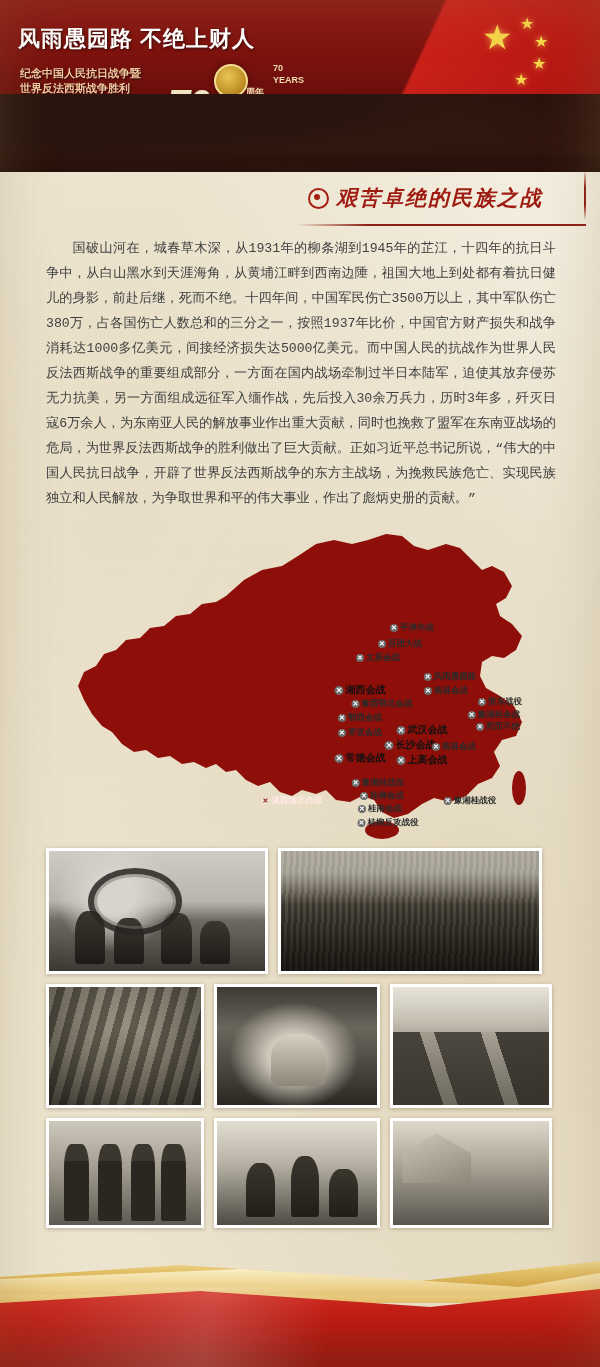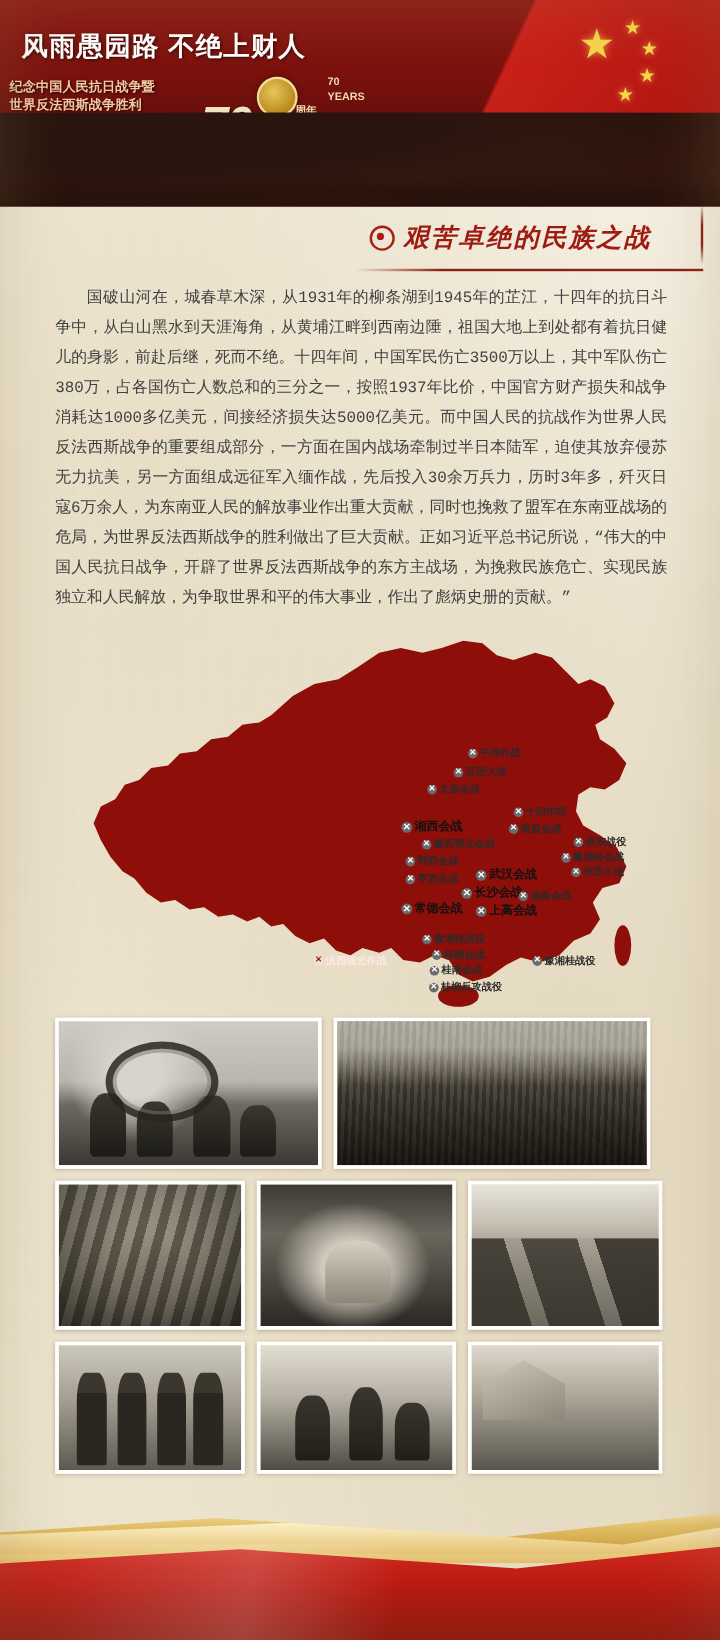--- a/index.html
+++ b/index.html
@@ -92,21 +92,21 @@
     left: 18px; top: 24px;
     color: #ffffff;
     font-size: 22px;
     font-weight: bold;
     letter-spacing: 1px;
     text-shadow: 1px 1px 3px rgba(0,0,0,.6);
     white-space: nowrap;
   }
   .commem {
     position: absolute;
-    left: 8px; top: 66px;
+    left: 20px; top: 66px;
     color: #f2c9a0;
     font-size: 11px;
     line-height: 15px;
     font-weight: bold;
     text-shadow: 1px 1px 2px rgba(0,0,0,.7);
   }
   .anniv {
     position: absolute;
     left: 168px; top: 58px;
     width: 116px; height: 44px;
@@ -503,21 +503,21 @@
       "></path>
 
       <ellipse cx="352" cy="330" rx="17" ry="9" fill="#8e0f09"></ellipse>
 
       <ellipse cx="489" cy="288" rx="7" ry="17" fill="#8e0f09"></ellipse>
     </svg>
     <div id="battle-layer">
         <div class="battle" style="left: 382px; top: 127px;"><span class="mk">✕</span><span>平津作战</span></div>
         <div class="battle" style="left: 370px; top: 143px;"><span class="mk">✕</span><span>百团大战</span></div>
         <div class="battle" style="left: 348px; top: 157px;"><span class="mk">✕</span><span>太原会战</span></div>
-        <div class="battle" style="left: 420px; top: 176px;"><span class="mk">✕</span><span>十四年间</span></div>
+        <div class="battle" style="left: 420px; top: 176px;"><span class="mk">✕</span><span>风雨愚园路</span></div>
         <div class="battle" style="left: 416px; top: 190px;"><span class="mk">✕</span><span>南昌会战</span></div>
         <div class="battle big" style="left: 330px; top: 190px;"><span class="mk">✕</span><span>湘西会战</span></div>
         <div class="battle" style="left: 352px; top: 203px;"><span class="mk">✕</span><span>豫西鄂北会战</span></div>
         <div class="battle" style="left: 470px; top: 201px;"><span class="mk">✕</span><span>浙东战役</span></div>
         <div class="battle" style="left: 330px; top: 217px;"><span class="mk">✕</span><span>鄂西会战</span></div>
         <div class="battle" style="left: 464px; top: 214px;"><span class="mk">✕</span><span>豫湘桂会战</span></div>
         <div class="battle" style="left: 468px; top: 226px;"><span class="mk">✕</span><span>死而不绝</span></div>
         <div class="battle big" style="left: 392px; top: 230px;"><span class="mk">✕</span><span>武汉会战</span></div>
         <div class="battle" style="left: 330px; top: 232px;"><span class="mk">✕</span><span>枣宜会战</span></div>
         <div class="battle big" style="left: 380px; top: 245px;"><span class="mk">✕</span><span>长沙会战</span></div>

